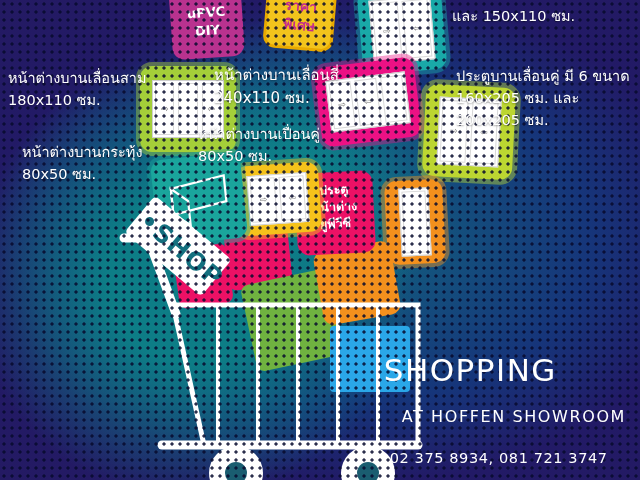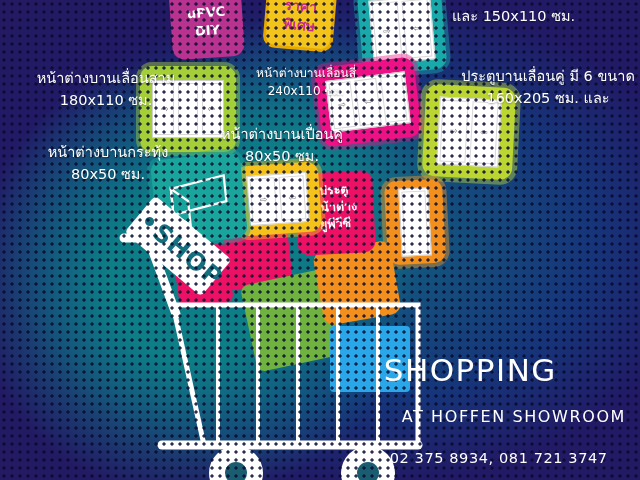--- a/index.html
+++ b/index.html
@@ -23,21 +23,21 @@
   .card{position:absolute;border-radius:12px;box-sizing:border-box;}
   .card .win{
     position:absolute;background:#fff;border:1px solid #cfcfcf;
     box-sizing:border-box;display:flex;
   }
   .pane{flex:1;border:1px solid #d8d8d8;margin:2px;position:relative;background:#fff;}
   .arrow{position:absolute;top:50%;left:50%;transform:translate(-50%,-50%);
          font-size:9px;color:#7a7a7a;line-height:1;}
   .tagtext{position:absolute;text-align:center;color:#fff;font-weight:bold;line-height:1.35;}
   
-  .lbl{position:absolute;color:#ffffff;text-align:center;line-height:1.5;
+  .lbl{position:absolute;color:#ffffff;line-height:1.5;
        text-shadow:0 1px 2px rgba(0,0,0,.35);white-space:nowrap;}
   
   #cart{position:absolute;left:118px;top:230px;width:330px;height:250px;}
   
   #brand{position:absolute;right:14px;bottom:14px;text-align:left;color:#fff;}
   #brand .big{font-size:31px;letter-spacing:1.5px;line-height:1;}
   #brand .mid{font-size:16px;letter-spacing:1.6px;margin-top:21px;margin-left:18px;}
   #brand .small{font-size:14.5px;letter-spacing:.6px;margin-top:24px;margin-left:6px;}
 </style>
 </head>
@@ -176,37 +176,38 @@
   <div class="lbl" style="left:8px;top:68px;width:196px;font-size:14.5px;">
     <div>หน้าต่างบานเลื่อนสาม</div>
     <div>180x110 ซม.</div>
   </div>
 
   <div class="lbl" style="left:22px;top:142px;width:172px;font-size:14.5px;">
     <div>หน้าต่างบานกระทุ้ง</div>
     <div>80x50 ซม.</div>
   </div>
 
-  <div class="lbl" style="left:214px;top:64px;width:184px;font-size:12px;">
+  <div class="lbl" style="left:214px;top:64px;width:184px;font-size:15px;">
     <div>หน้าต่างบานเลื่อนสี่</div>
     <div>240x110 ซม.</div>
   </div>
 
   <div class="lbl" style="left:198px;top:124px;width:168px;font-size:14.5px;">
     <div>หน้าต่างบานเปื่อนคู่</div>
     <div>80x50 ซม.</div>
   </div>
 
   <div class="lbl" style="left:452px;top:6px;width:180px;text-align:left;font-size:14.5px;">
     <div>และ 150x110 ซม.</div>
   </div>
 
   <div class="lbl" style="left:456px;top:66px;width:184px;font-size:14.5px;">
     <div>ประตูบานเลื่อนคู่ มี 6 ขนาด</div>
     <div>160x205 ซม. และ</div>
+    <div>200x205 ซม.</div>
   </div>
 
 
   <div id="brand">
     <div class="big">SHOPPING</div>
     <div class="mid">AT HOFFEN SHOWROOM</div>
     <div class="small">02 375 8934, 081 721 3747</div>
   </div>
 
 </div>

